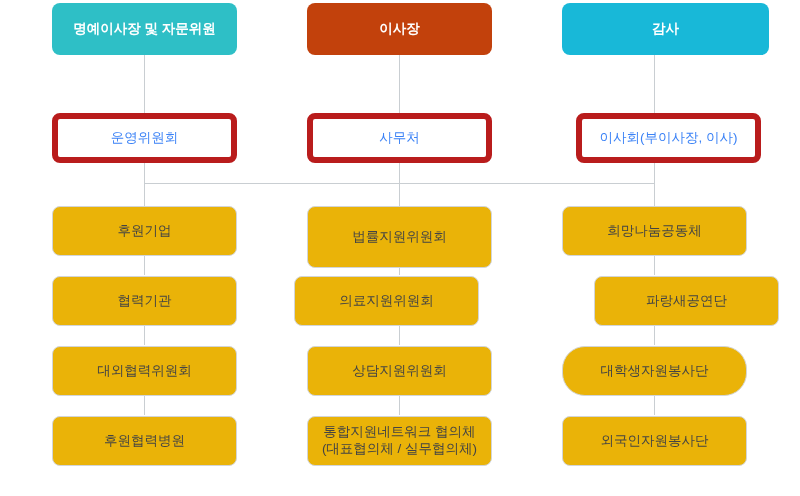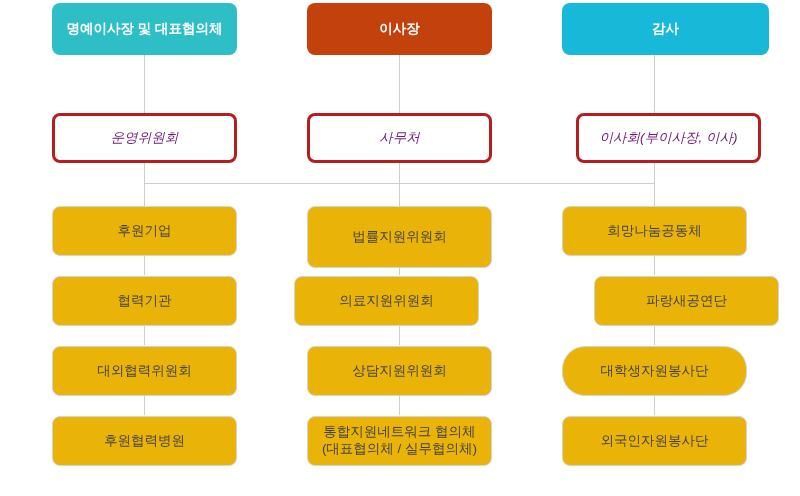--- a/index.html
+++ b/index.html
@@ -30,23 +30,22 @@
     color: #333333;
     z-index: 2;
   }
   .node.top {
     color: #ffffff;
     font-weight: bold;
     border: none;
   }
   .node.mid {
     background: #ffffff;
-    border: 3px solid #b91c1c;
-    color: #701a75;
-    font-style: italic;
+    border: 6px solid #b91c1c;
+    color: #3b82f6;
   }
   .node.leaf {
     background: #eab308;
     border: 1px solid #d2d5d8;
     color: #444444;
   }
   .node .label {
     display: block;
     padding: 0 6px;
     white-space: pre-line;
@@ -81,21 +80,21 @@
 
   <div class="line v" style="left:144px; top:326px; height:19px;"></div>
   <div class="line v" style="left:399px; top:326px; height:19px;"></div>
   <div class="line v" style="left:654px; top:326px; height:19px;"></div>
 
   <div class="line v" style="left:144px; top:396px; height:19px;"></div>
   <div class="line v" style="left:399px; top:396px; height:19px;"></div>
   <div class="line v" style="left:654px; top:396px; height:19px;"></div>
 
   <div class="node top" style="left:52px; top:3px; width:185px; height:52px; background:#2ebfc6;">
-    <span class="label">명예이사장 및 대표협의체</span>
+    <span class="label">명예이사장 및 자문위원</span>
   </div>
   <div class="node mid" style="left:52px; top:113px; width:185px; height:50px;">
     <span class="label">운영위원회</span>
   </div>
   <div class="node leaf" style="left:52px; top:206px; width:185px; height:50px;">
     <span class="label">후원기업</span>
   </div>
   <div class="node leaf" style="left:52px; top:276px; width:185px; height:50px;">
     <span class="label">협력기관</span>
   </div>

